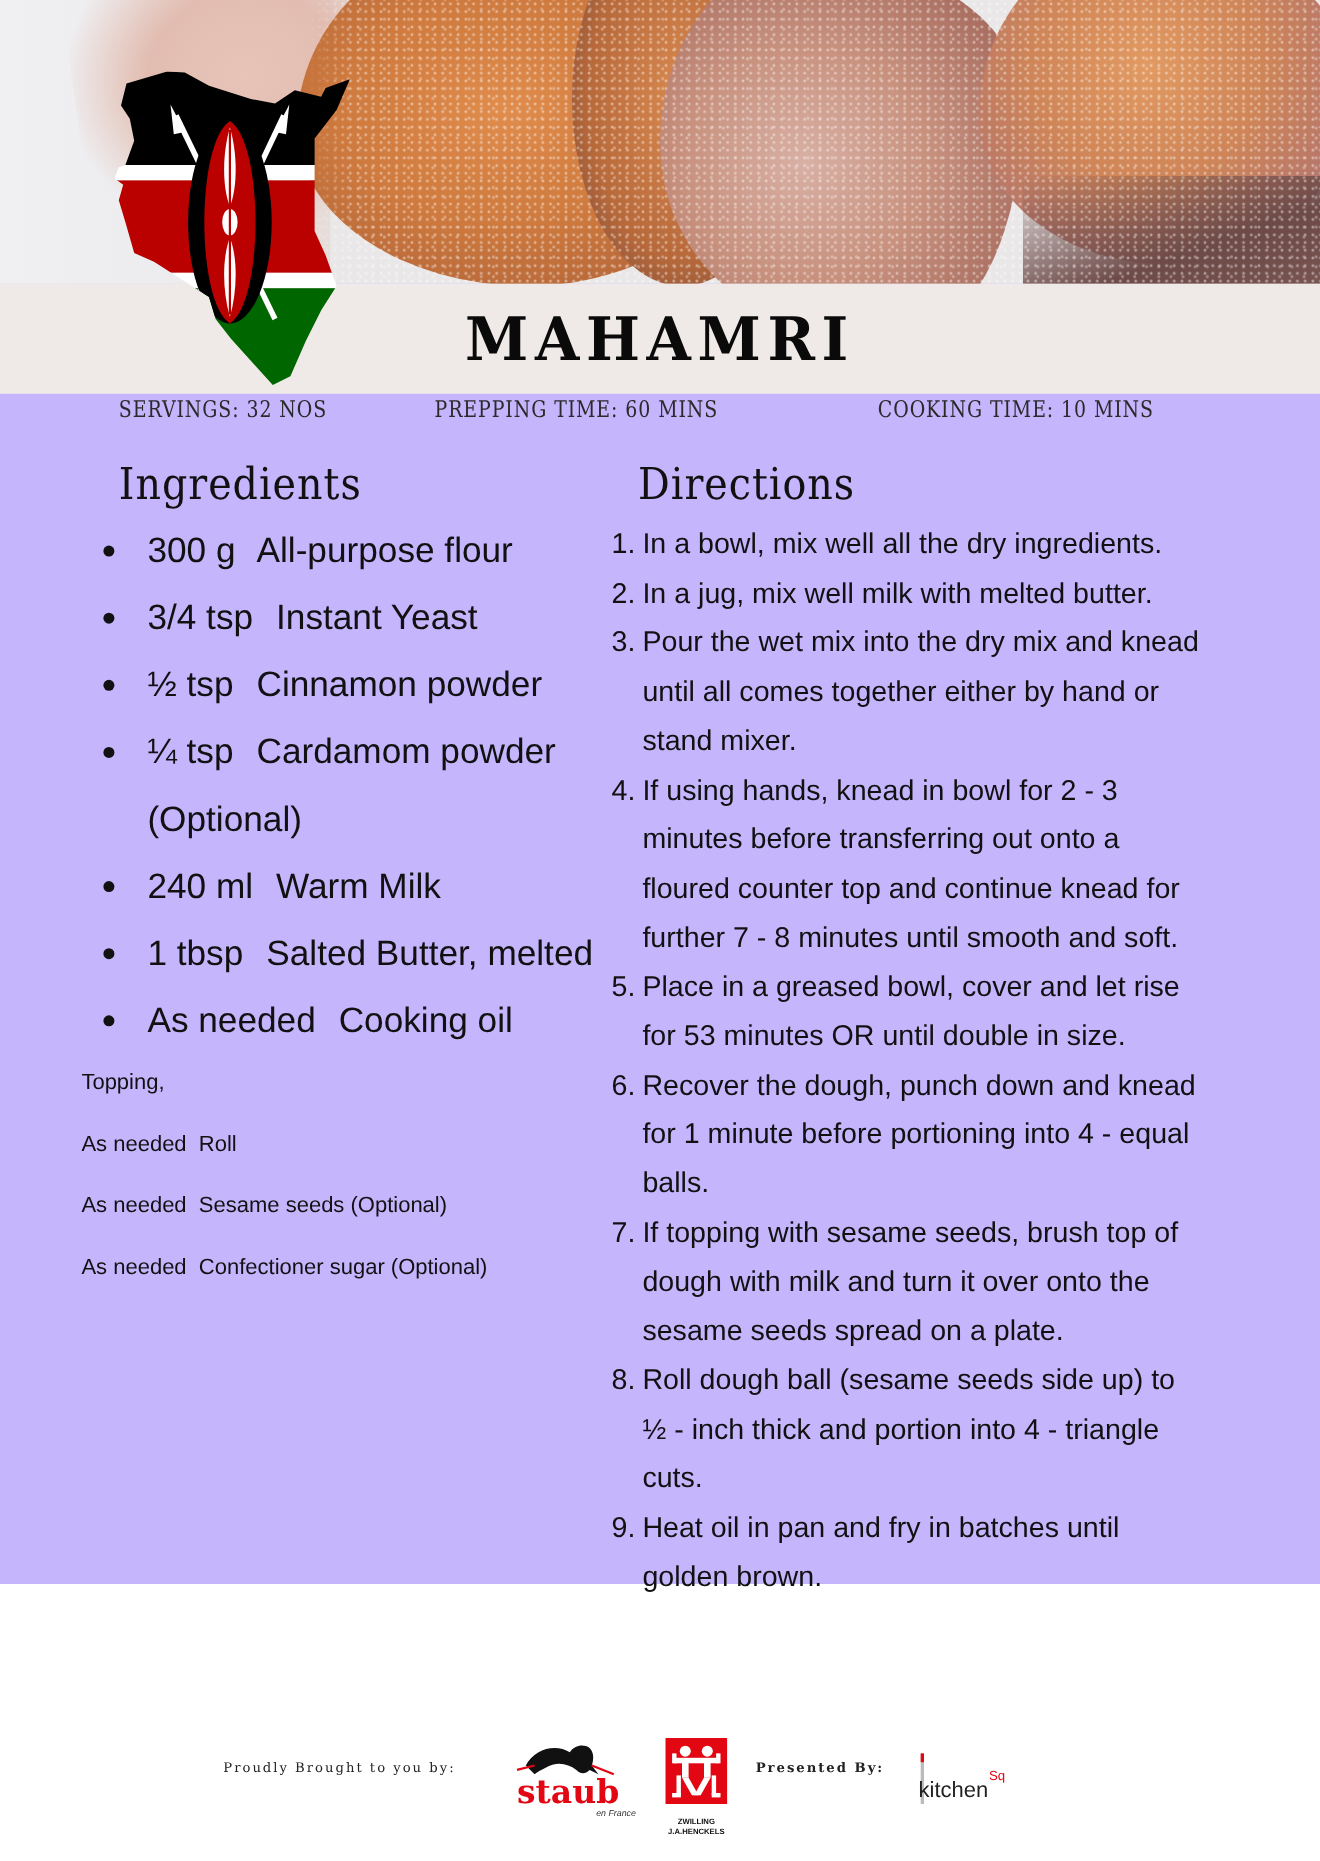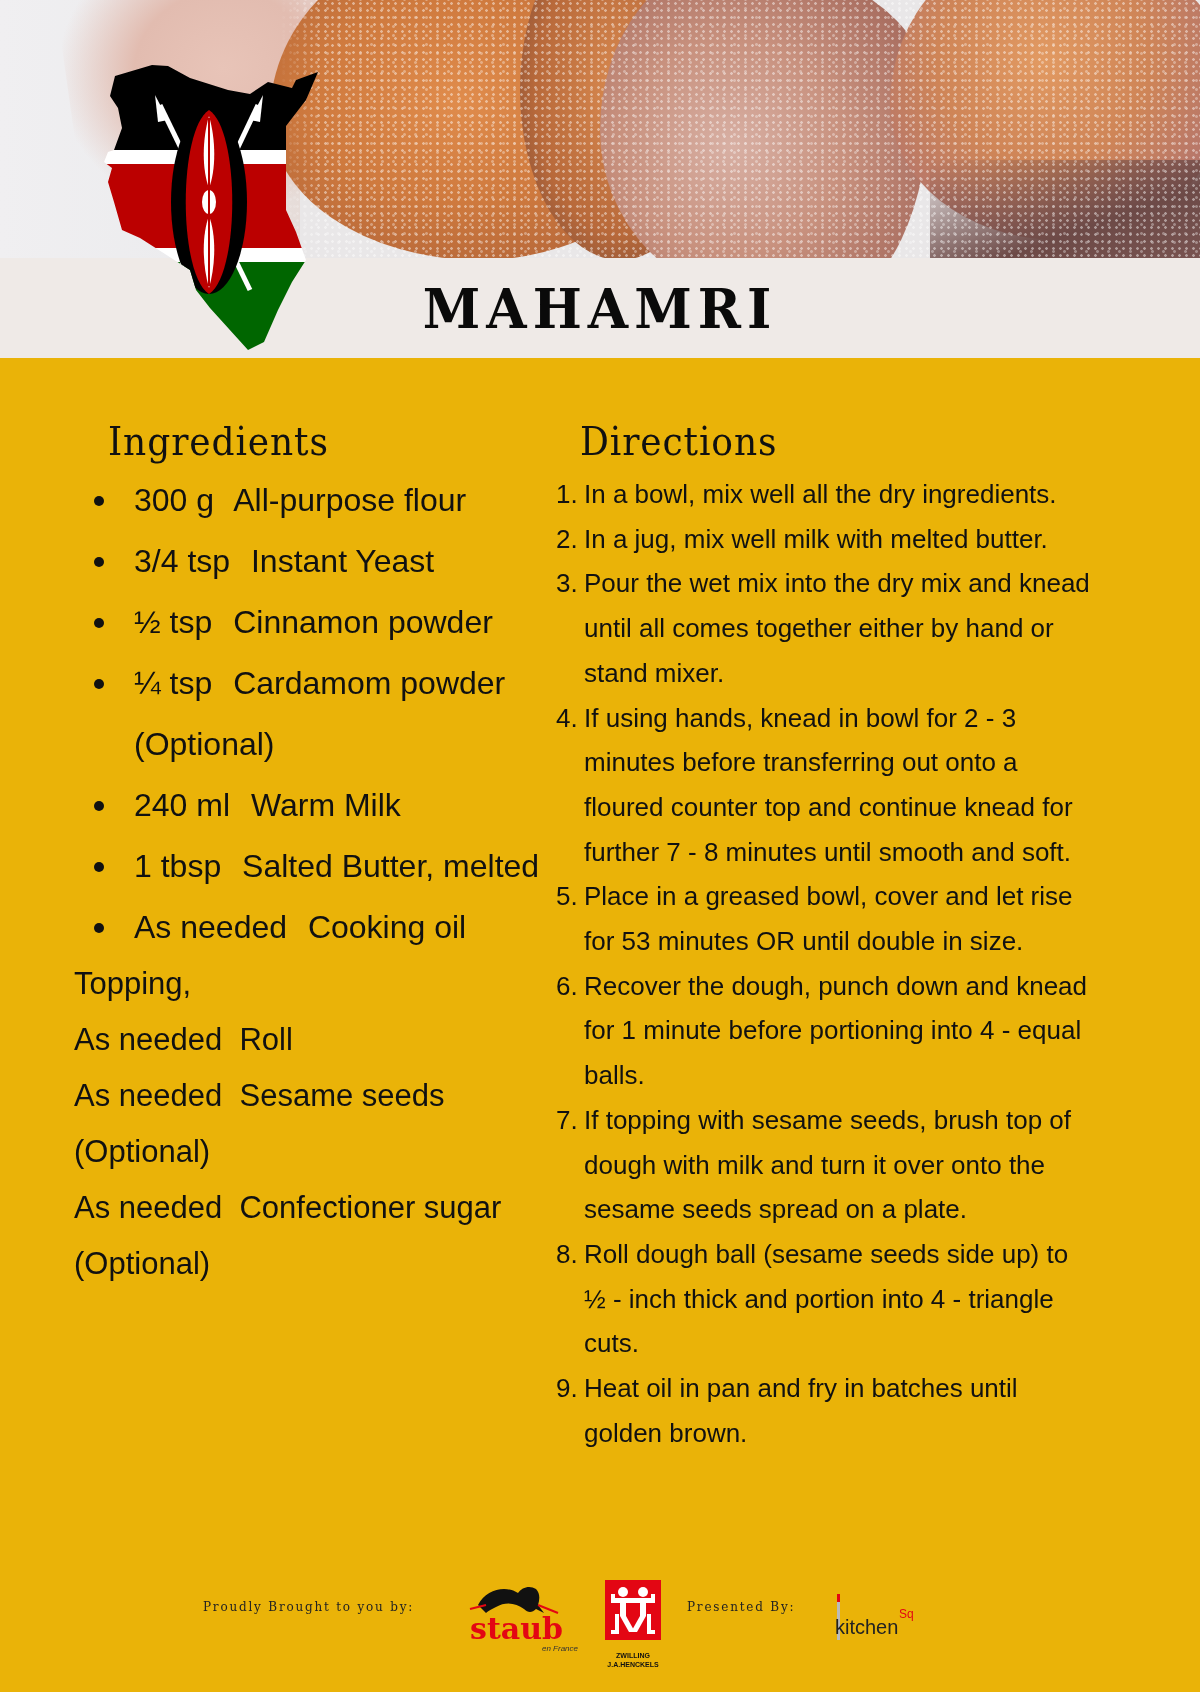--- a/index.html
+++ b/index.html
@@ -1,17 +1,17 @@
 <!DOCTYPE html>
 <html><head>
 <meta charset="utf-8">
 <style>
   html, body { margin: 0; padding: 0; background: #ffffff; }
   body { width: 1200px; height: 1692px; position: relative; overflow: hidden; }
-  .page { position: absolute; left: 0; top: 0; width: 1200px; height: 1692px; background: #eab308; }
+  .page { position: absolute; left: 0; top: 0; width: 1200px; height: 1440px; background: #c4b5fd; }
 
   
   .hero {
     position: absolute; left: 0; top: 0; width: 1200px; height: 258px; overflow: hidden;
     background: #e9e7e8;
   }
   .hero .paper-bg { position:absolute; left:0; top:0; width:300px; height:258px;
     background: linear-gradient(90deg,#f0eff1 0%, #ececee 60%, #e6dcd8 100%); }
   .hero .paper-pink { position:absolute; left:70px; top:-20px; width:260px; height:230px;
     background: radial-gradient(ellipse at 60% 40%, #e8c4b8 0%, #e2bcb0 40%, rgba(232,200,190,0) 75%);
@@ -68,35 +68,35 @@
   .h2.dir { left: 580px; }
 
   
   .ingredients { position:absolute; left: 74px; top: 470px; width: 470px;
     font-family: "Liberation Sans", sans-serif; font-size: 32px; color:#111; line-height: 61px; }
   .ing-list { list-style: none; margin: 0; padding: 0; }
   .ing-item { position: relative; padding-left: 60px; }
   .ing-item .bullet { position:absolute; left: 20px; top: 26px; width: 10px; height: 10px;
     border-radius: 50%; background: #111; }
   .ing-item .qty { margin-right: 12px; margin-top: 13px; }
-  .topping { margin-top: -2px; line-height: 56px; font-size: 31px; }
+  .topping { margin-top: -2px; line-height: 56px; font-size: 20px; }
   .topping div { white-space: normal; }
 
   
   .directions { position:absolute; left: 556px; top: 472px; width: 540px;
     font-family: "Liberation Sans", sans-serif; font-size: 26px; color:#111; line-height: 44.7px; }
   .dir-list { list-style:none; margin:0; padding:0; }
   .dir-item { position:relative; padding-left: 28px; }
   .dir-item .num { position:absolute; left: 0; top: 0; }
 
   
   .footer-text { position:absolute; font-family: "DejaVu Serif", serif; font-size: 12px;
     color:#222; letter-spacing: 1.8px; }
   .ft1 { left: 203px; top: 1600px; }
-  .ft2 { left: 687px; top: 1600px; }
+  .ft2 { left: 687px; top: 1600px; font-weight: bold; }
   .logo { position:absolute; }
   .staub { left: 466px; top: 1583px; width: 120px; height: 70px; }
   .zwilling { left: 601px; top: 1580px; width: 66px; height: 100px; }
   .kitchen { left: 835px; top: 1590px; width: 90px; height: 56px; }
 </style>
 </head>
 <body>
 
 <div class="page">
 
@@ -136,20 +136,25 @@
 
       <ellipse cx="109" cy="142" rx="38" ry="92" fill="#000"></ellipse>
       <path d="M109,50 C 140,70 140,214 109,234 C 78,214 78,70 109,50 Z" fill="#bb0000"></path>
       <ellipse cx="109" cy="142" rx="7" ry="12" fill="#fff"></ellipse>
       <path d="M109,56 C 116,80 116,110 109,128 C 102,110 102,80 109,56 Z" fill="#fff"></path>
       <path d="M109,156 C 116,174 116,204 109,228 C 102,204 102,174 109,156 Z" fill="#fff"></path>
       <line x1="109" y1="58" x2="109" y2="226" stroke="#bb0000" stroke-width="2"></line>
     </g>
   </svg>
 
+  <div class="meta">
+    <span class="m m1">SERVINGS: 32 NOS</span>
+    <span class="m m2">PREPPING TIME: 60 MINS</span>
+    <span class="m m3">COOKING TIME: 10 MINS</span>
+  </div>
 
   <h2 class="h2 ing" style="margin:0;">Ingredients</h2>
   <h2 class="h2 dir" style="margin:0;">Directions</h2>
 
   <div class="ingredients">
     <ul class="ing-list">
       <li class="ing-item"><span class="bullet"></span><span class="qty">300 g</span> <span>All-purpose flour</span></li>
       <li class="ing-item"><span class="bullet"></span><span class="qty">3/4 tsp</span> <span>Instant Yeast</span></li>
       <li class="ing-item"><span class="bullet"></span><span class="qty">½ tsp</span> <span>Cinnamon powder</span></li>
       <li class="ing-item"><span class="bullet"></span><span class="qty">¼ tsp</span> <span>Cardamom powder (Optional)</span></li>

